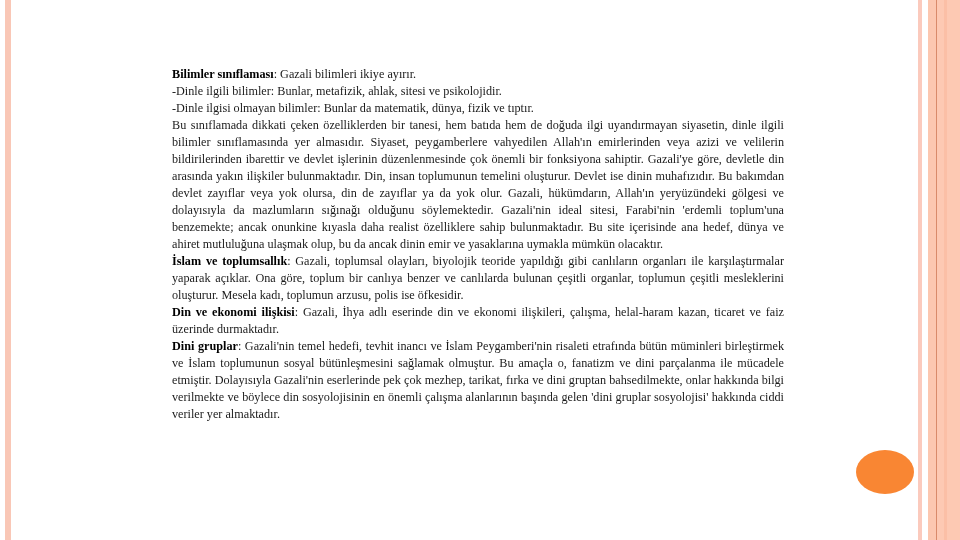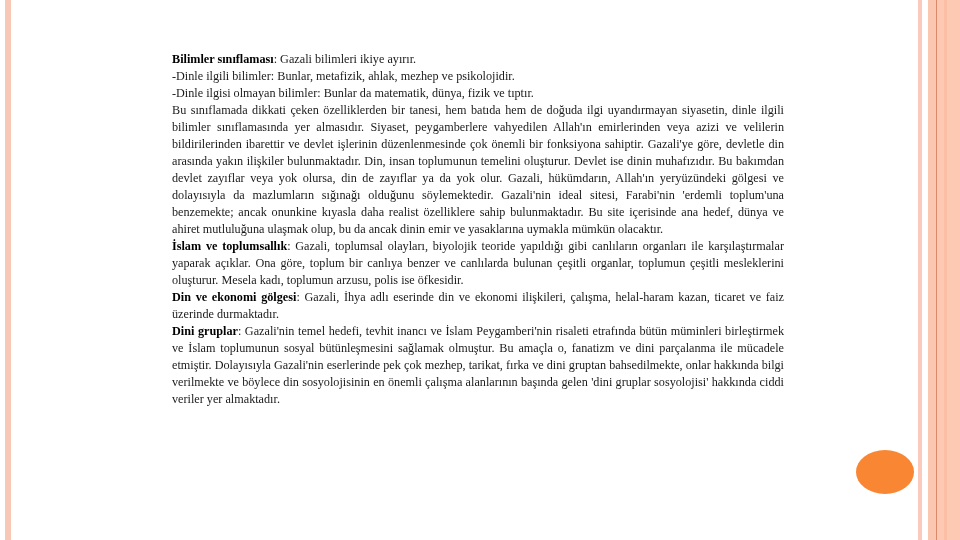--- a/index.html
+++ b/index.html
@@ -12,39 +12,39 @@
   .right-stripe-a { position:absolute; left:918px; top:0; width:4px; height:540px; background:#fbcabd; }
   .right-stripe-b { position:absolute; left:928px; top:0; width:8px; height:540px; background:#fcc7b0; }
   .right-stripe-c { position:absolute; left:936px; top:0; width:1px; height:540px; background:#d98a6a; }
   .right-stripe-d { position:absolute; left:937px; top:0; width:23px; height:540px; background:#fdc9b3; }
   .right-stripe-e { position:absolute; left:944px; top:0; width:3px; height:540px; background:#fbbfa6; }
   .orange-dot {
     position:absolute; left:856px; top:450px; width:58px; height:44px;
     border-radius:50%; background:#f98633;
   }
   .content {
-    position:absolute; left:172px; top:51px; width:612px;
+    position:absolute; left:172px; top:66px; width:612px;
     font-size:12.2px; line-height:17px; color:#1a1a1a;
     text-align:justify;
   }
   .content p { margin:0; }
   .content b { font-weight:bold; color:#000; }
 </style>
 </head>
 <body>
 
 <div class="left-stripe"></div>
 <div class="right-stripe-a"></div>
 <div class="right-stripe-b"></div>
 <div class="right-stripe-d"></div>
 <div class="right-stripe-e"></div>
 <div class="right-stripe-c"></div>
 <div class="orange-dot"></div>
 
 <div class="content">
   <p><b>Bilimler sınıflaması</b><span>: Gazali bilimleri ikiye ayırır.</span></p>
-  <p><span>-Dinle ilgili bilimler: Bunlar, metafizik, ahlak, mezhep ve psikolojidir.</span></p>
+  <p><span>-Dinle ilgili bilimler: Bunlar, metafizik, ahlak, sitesi ve psikolojidir.</span></p>
   <p><span>-Dinle ilgisi olmayan bilimler: Bunlar da matematik, dünya, fizik ve tıptır.</span></p>
   <p><span>Bu sınıflamada dikkati çeken özelliklerden bir tanesi, hem batıda hem de doğuda ilgi uyandırmayan siyasetin, dinle ilgili bilimler sınıflamasında yer almasıdır. Siyaset, peygamberlere vahyedilen Allah'ın emirlerinden veya azizi ve velilerin bildirilerinden ibarettir ve devlet işlerinin düzenlenmesinde çok önemli bir fonksiyona sahiptir. Gazali'ye göre, devletle din arasında yakın ilişkiler bulunmaktadır. Din, insan toplumunun temelini oluşturur. Devlet ise dinin muhafızıdır. Bu bakımdan devlet zayıflar veya yok olursa, din de zayıflar ya da yok olur. Gazali, hükümdarın, Allah'ın yeryüzündeki gölgesi ve dolayısıyla da mazlumların sığınağı olduğunu söylemektedir. Gazali'nin ideal sitesi, Farabi'nin 'erdemli toplum'una benzemekte; ancak onunkine kıyasla daha realist özelliklere sahip bulunmaktadır. Bu site içerisinde ana hedef, dünya ve ahiret mutluluğuna ulaşmak olup, bu da ancak dinin emir ve yasaklarına uymakla mümkün olacaktır.</span></p>
   <p><b>İslam ve toplumsallık</b><span>: Gazali, toplumsal olayları, biyolojik teoride yapıldığı gibi canlıların organları ile karşılaştırmalar yaparak açıklar. Ona göre, toplum bir canlıya benzer ve canlılarda bulunan çeşitli organlar, toplumun çeşitli mesleklerini oluşturur. Mesela kadı, toplumun arzusu, polis ise öfkesidir.</span></p>
-  <p><b>Din ve ekonomi gölgesi</b><span>: Gazali, İhya adlı eserinde din ve ekonomi ilişkileri, çalışma, helal-haram kazan, ticaret ve faiz üzerinde durmaktadır.</span></p>
+  <p><b>Din ve ekonomi ilişkisi</b><span>: Gazali, İhya adlı eserinde din ve ekonomi ilişkileri, çalışma, helal-haram kazan, ticaret ve faiz üzerinde durmaktadır.</span></p>
   <p><b>Dini gruplar</b><span>: Gazali'nin temel hedefi, tevhit inancı ve İslam Peygamberi'nin risaleti etrafında bütün müminleri birleştirmek ve İslam toplumunun sosyal bütünleşmesini sağlamak olmuştur. Bu amaçla o, fanatizm ve dini parçalanma ile mücadele etmiştir. Dolayısıyla Gazali'nin eserlerinde pek çok mezhep, tarikat, fırka ve dini gruptan bahsedilmekte, onlar hakkında bilgi verilmekte ve böylece din sosyolojisinin en önemli çalışma alanlarının başında gelen 'dini gruplar sosyolojisi' hakkında ciddi veriler yer almaktadır.</span></p>
 </div>
 
 </body></html>

